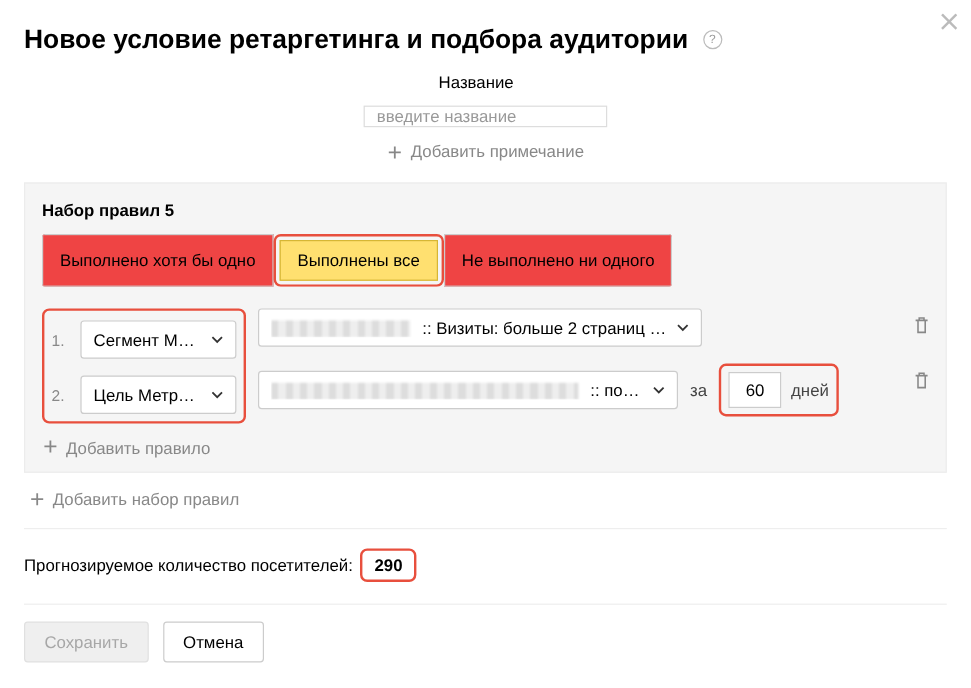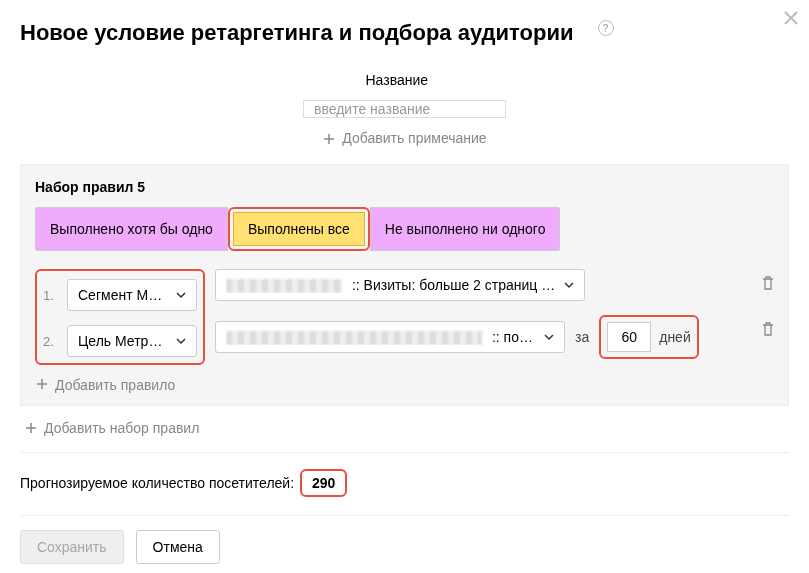--- a/index.html
+++ b/index.html
@@ -19,22 +19,23 @@
   width: 20px;
   height: 20px;
   cursor: pointer;
   display: flex;
   align-items: center;
   justify-content: center;
 }
 .close-x svg { width: 14px; height: 14px; }
 .header {
   display: flex;
-  gap: 24px;
-  margin-bottom: 26px;
+  align-items: center;
+  gap: 12px;
+  margin-bottom: 14px;
 }
 .header h1 {
   font-size: 22px;
   font-weight: 700;
 }
 .help-badge {
   width: 16px; height: 16px; border: 1px solid #bbb; border-radius: 50%;
   font-size: 10px; color: #999; display: flex; align-items: center; justify-content: center;
   cursor: pointer;
 }
@@ -76,21 +77,21 @@
   margin-bottom: 12px;
 }
 .segmented {
   display: inline-flex;
   border-radius: 3px;
   overflow: hidden;
   margin-bottom: 18px;
 }
 .seg-btn {
   border: 1px solid #ccc;
-  background: #f0abfc;
+  background: #ef4444;
   padding: 8px 14px;
   font-size: 14px;
   cursor: pointer;
 }
 .seg-btn.selected {
   background: #ffe070;
   border-color: #d6b635;
 }
 .highlight-red {
   border: 2.5px solid #e84f3d;

